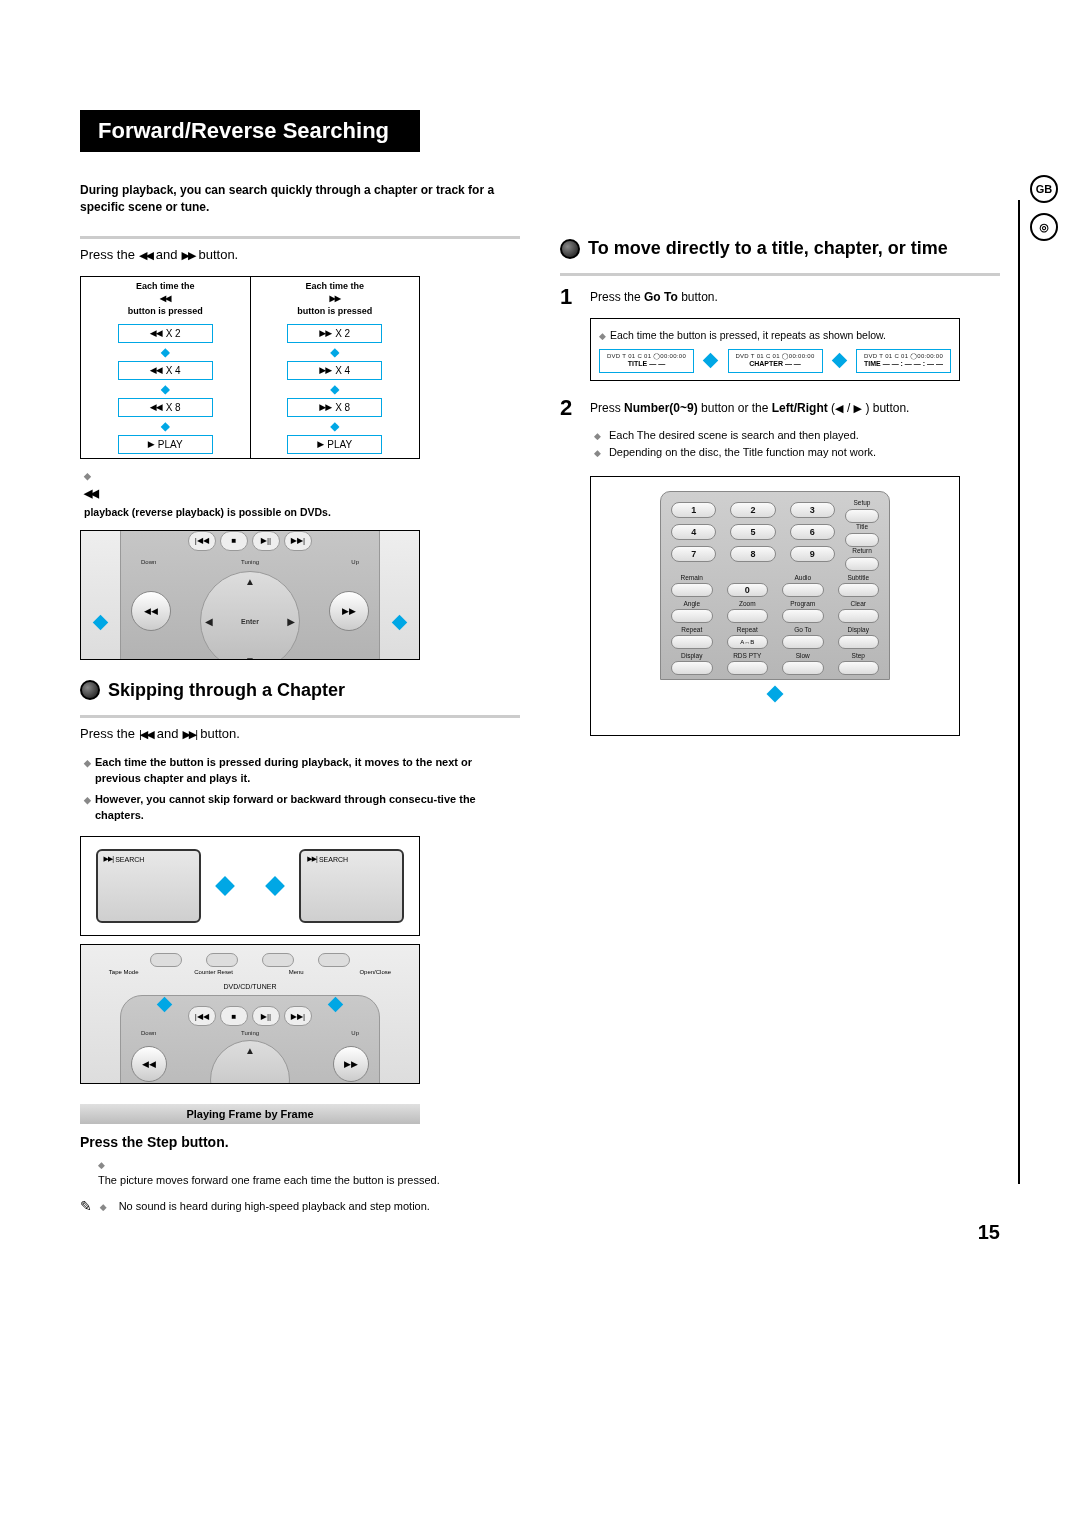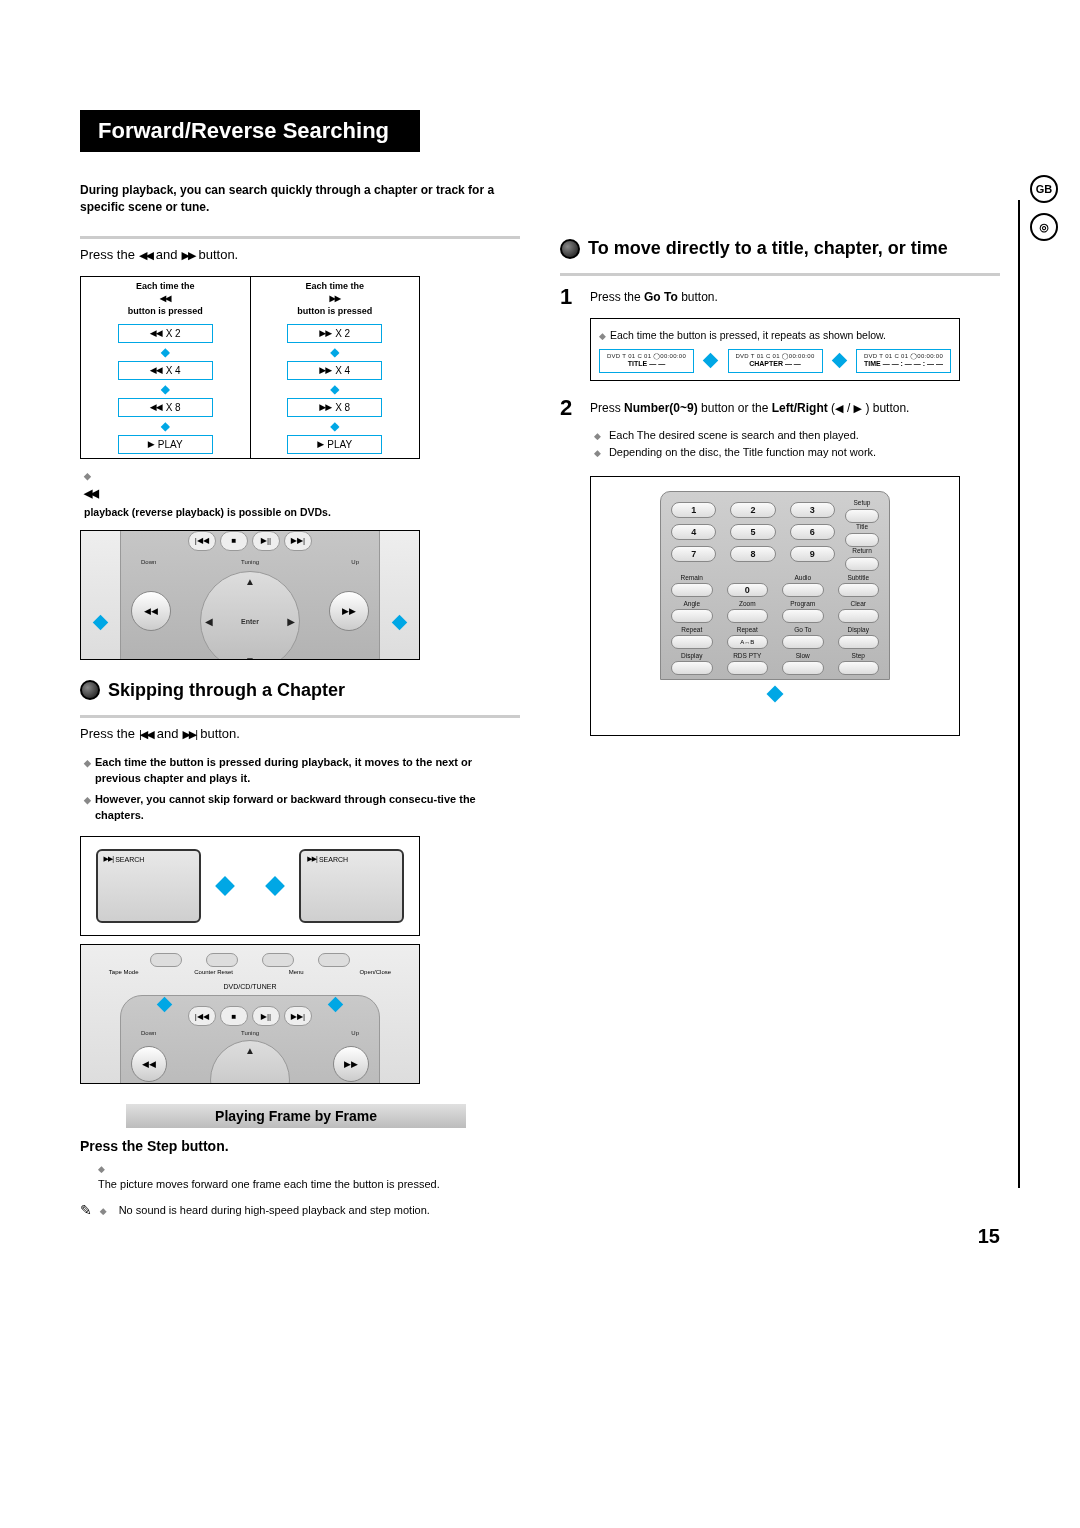--- a/index.html
+++ b/index.html
@@ -102,21 +102,21 @@
   .sb-arrow{ width:14px;height:14px; background:#00a7e5; transform:rotate(45deg);}
 
   .remote-box-2{ border:1px solid #000; width:340px; height:140px; position:relative; overflow:hidden; background:linear-gradient(#eee,#ddd); margin-top:8px;}
   .top-btn-row{ position:absolute; top:8px; left:50%; transform:translateX(-50%); display:flex; gap:24px;}
   .top-btn{ width:32px;height:14px;border-radius:8px;background:#ddd;border:1px solid #999;}
   .top-lbls{ position:absolute; top:24px; left:0; right:0; display:flex; justify-content:space-around; font-size:6px;}
   .bar-lbl{ position:absolute; top:38px; left:50%; transform:translateX(-50%); font-size:7px;}
   .remote-inner-2{ position:absolute; top:50px; left:50%; transform:translateX(-50%); width:260px; height:160px; background:linear-gradient(#c9c9c9,#b0b0b0); border-radius:22px; border:1px solid #999;}
   .callout-2{ position:absolute; width:11px;height:11px; background:#00a7e5; transform:rotate(45deg);}
 
-  .frame-bar{ background:linear-gradient(#e0e0e0,#bcbcbc); text-align:center; font-size:14px; font-weight:bold; padding:4px 0; width:340px; margin-top:20px;margin-left:46px;}
+  .frame-bar{ background:linear-gradient(#e0e0e0,#bcbcbc); text-align:center; font-size:11px; font-weight:bold; padding:4px 0; width:340px; margin-top:20px;}
   .step-instr{ font-size:14px; font-weight:bold; margin:10px 0 8px 0;}
   .frame-note{ font-size:11px; margin:0 0 12px 18px; display:flex; gap:4px;flex-direction:column;}
   .sound-note{ font-size:11px; margin:4px 0 0 0; display:flex; align-items:center; gap:8px;}
   .pen-icon{ font-size:14px;}
 
   
   .step-row{ display:flex; gap:10px; margin-bottom:8px; align-items:flex-start;}
   .step-num{ font-size:22px; font-weight:bold; width:20px;}
   .step-txt{ font-size:12px; flex:1; padding-top:6px;}
   .goto-box{ border:1px solid #000; width:370px; padding:10px 8px 7px 8px; margin:0 0 14px 30px;}

